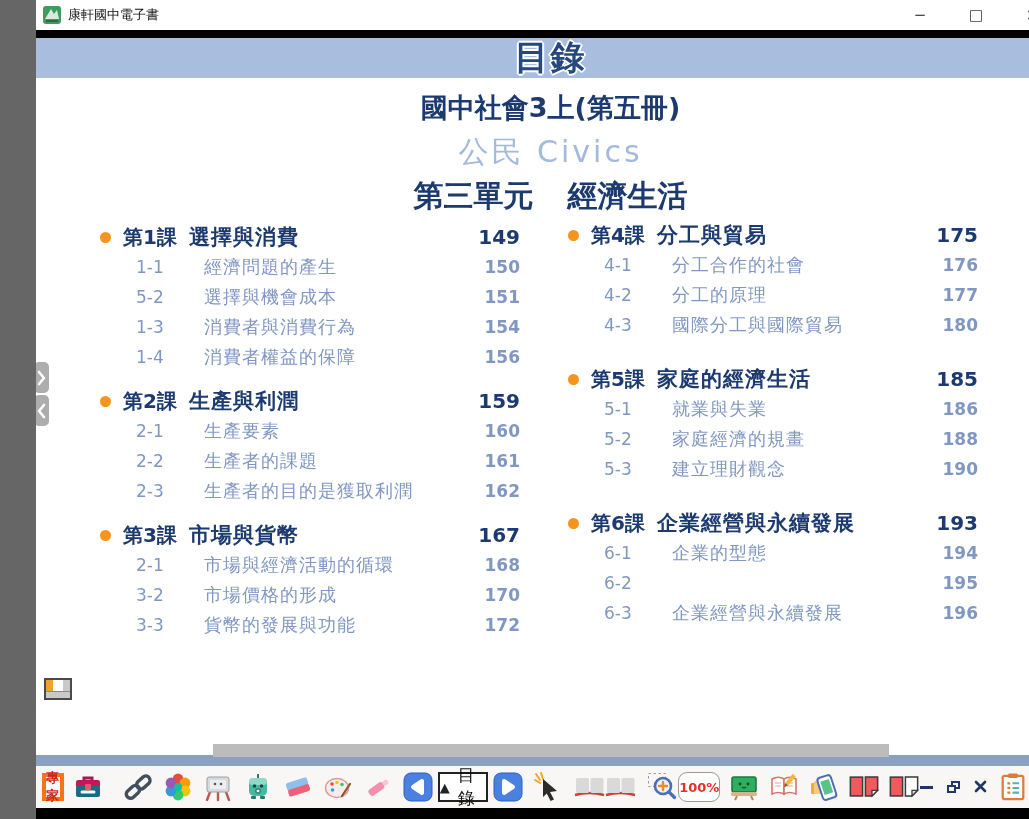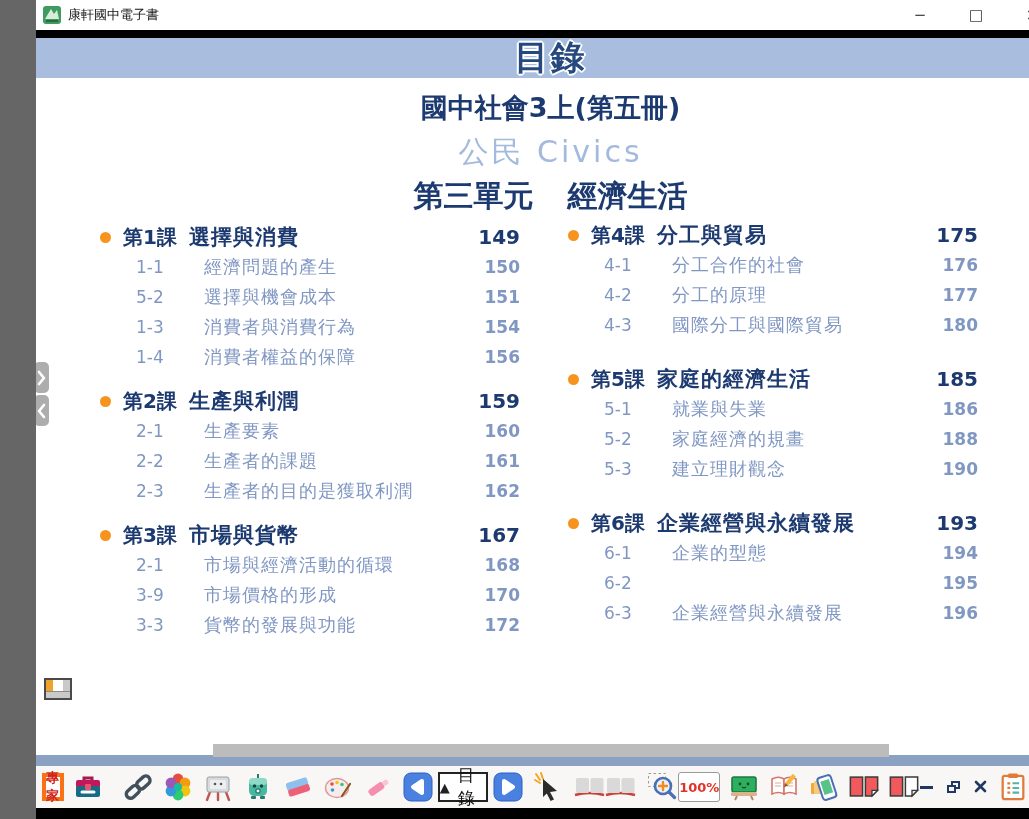--- a/index.html
+++ b/index.html
@@ -71,21 +71,21 @@
   .tb{width:32px;height:32px;display:flex;align-items:center;justify-content:center;flex:0 0 auto;}
   .gap8{margin-left:8px;} .gap18{margin-left:18px;}
   .expert{width:30px;height:28px;background:#fff;border:4px solid #f97316;box-sizing:border-box;
           color:#cf241c;font-size:13px;font-weight:bold;display:flex;align-items:center;justify-content:center;
           letter-spacing:0;}
   .expert.right{border-color:#e23b2e;}
   .page-sel{height:30px;width:78px;background:#fff;border:2px solid #222;box-sizing:border-box;
             display:flex;align-items:center;justify-content:center;gap:8px;margin:0 4px;}
   .page-sel .tri{font-size:13px;color:#222;}
   .page-sel .lbl{font-size:17px;color:#111;}
-  .zoom-box{height:28px;min-width:36px;background:#fff;border:1px solid #9a9a9a;border-radius:3px;
+  .zoom-box{height:28px;min-width:36px;background:#fff;border:1px solid #9a9a9a;border-radius:9px;
             display:flex;align-items:center;justify-content:center;padding:0 2px;}
   .zoom-box span{color:#e53026;font-weight:bold;font-size:13px;}
   .mini-ctrl{display:flex;align-items:center;gap:14px;margin-left:28px;margin-right:10px;}
   .mini-min{width:13px;height:3px;background:#203864;}
   .mini-restore{position:relative;width:13px;height:12px;}
   .mini-restore i{position:absolute;width:9px;height:8px;border:2px solid #203864;box-sizing:border-box;background:#f8f7f5;display:block;}
   .mini-restore i.b1{right:0;top:0;} .mini-restore i.b2{left:0;bottom:0;}
   .push-right{margin-left:auto;}
 </style>
 </head>
@@ -177,21 +177,21 @@
         <span class="l-label">第3課</span>
         <span class="l-title">市場與貨幣</span>
         <span class="l-page">167</span>
       </div>
       <div class="sub-row">
         <span class="s-num">2-1</span>
         <span class="s-title">市場與經濟活動的循環</span>
         <span class="s-page">168</span>
       </div>
       <div class="sub-row">
-        <span class="s-num">3-9</span>
+        <span class="s-num">3-2</span>
         <span class="s-title">市場價格的形成</span>
         <span class="s-page">170</span>
       </div>
       <div class="sub-row">
         <span class="s-num">3-3</span>
         <span class="s-title">貨幣的發展與功能</span>
         <span class="s-page">172</span>
       </div>
     </div>
   </div>

